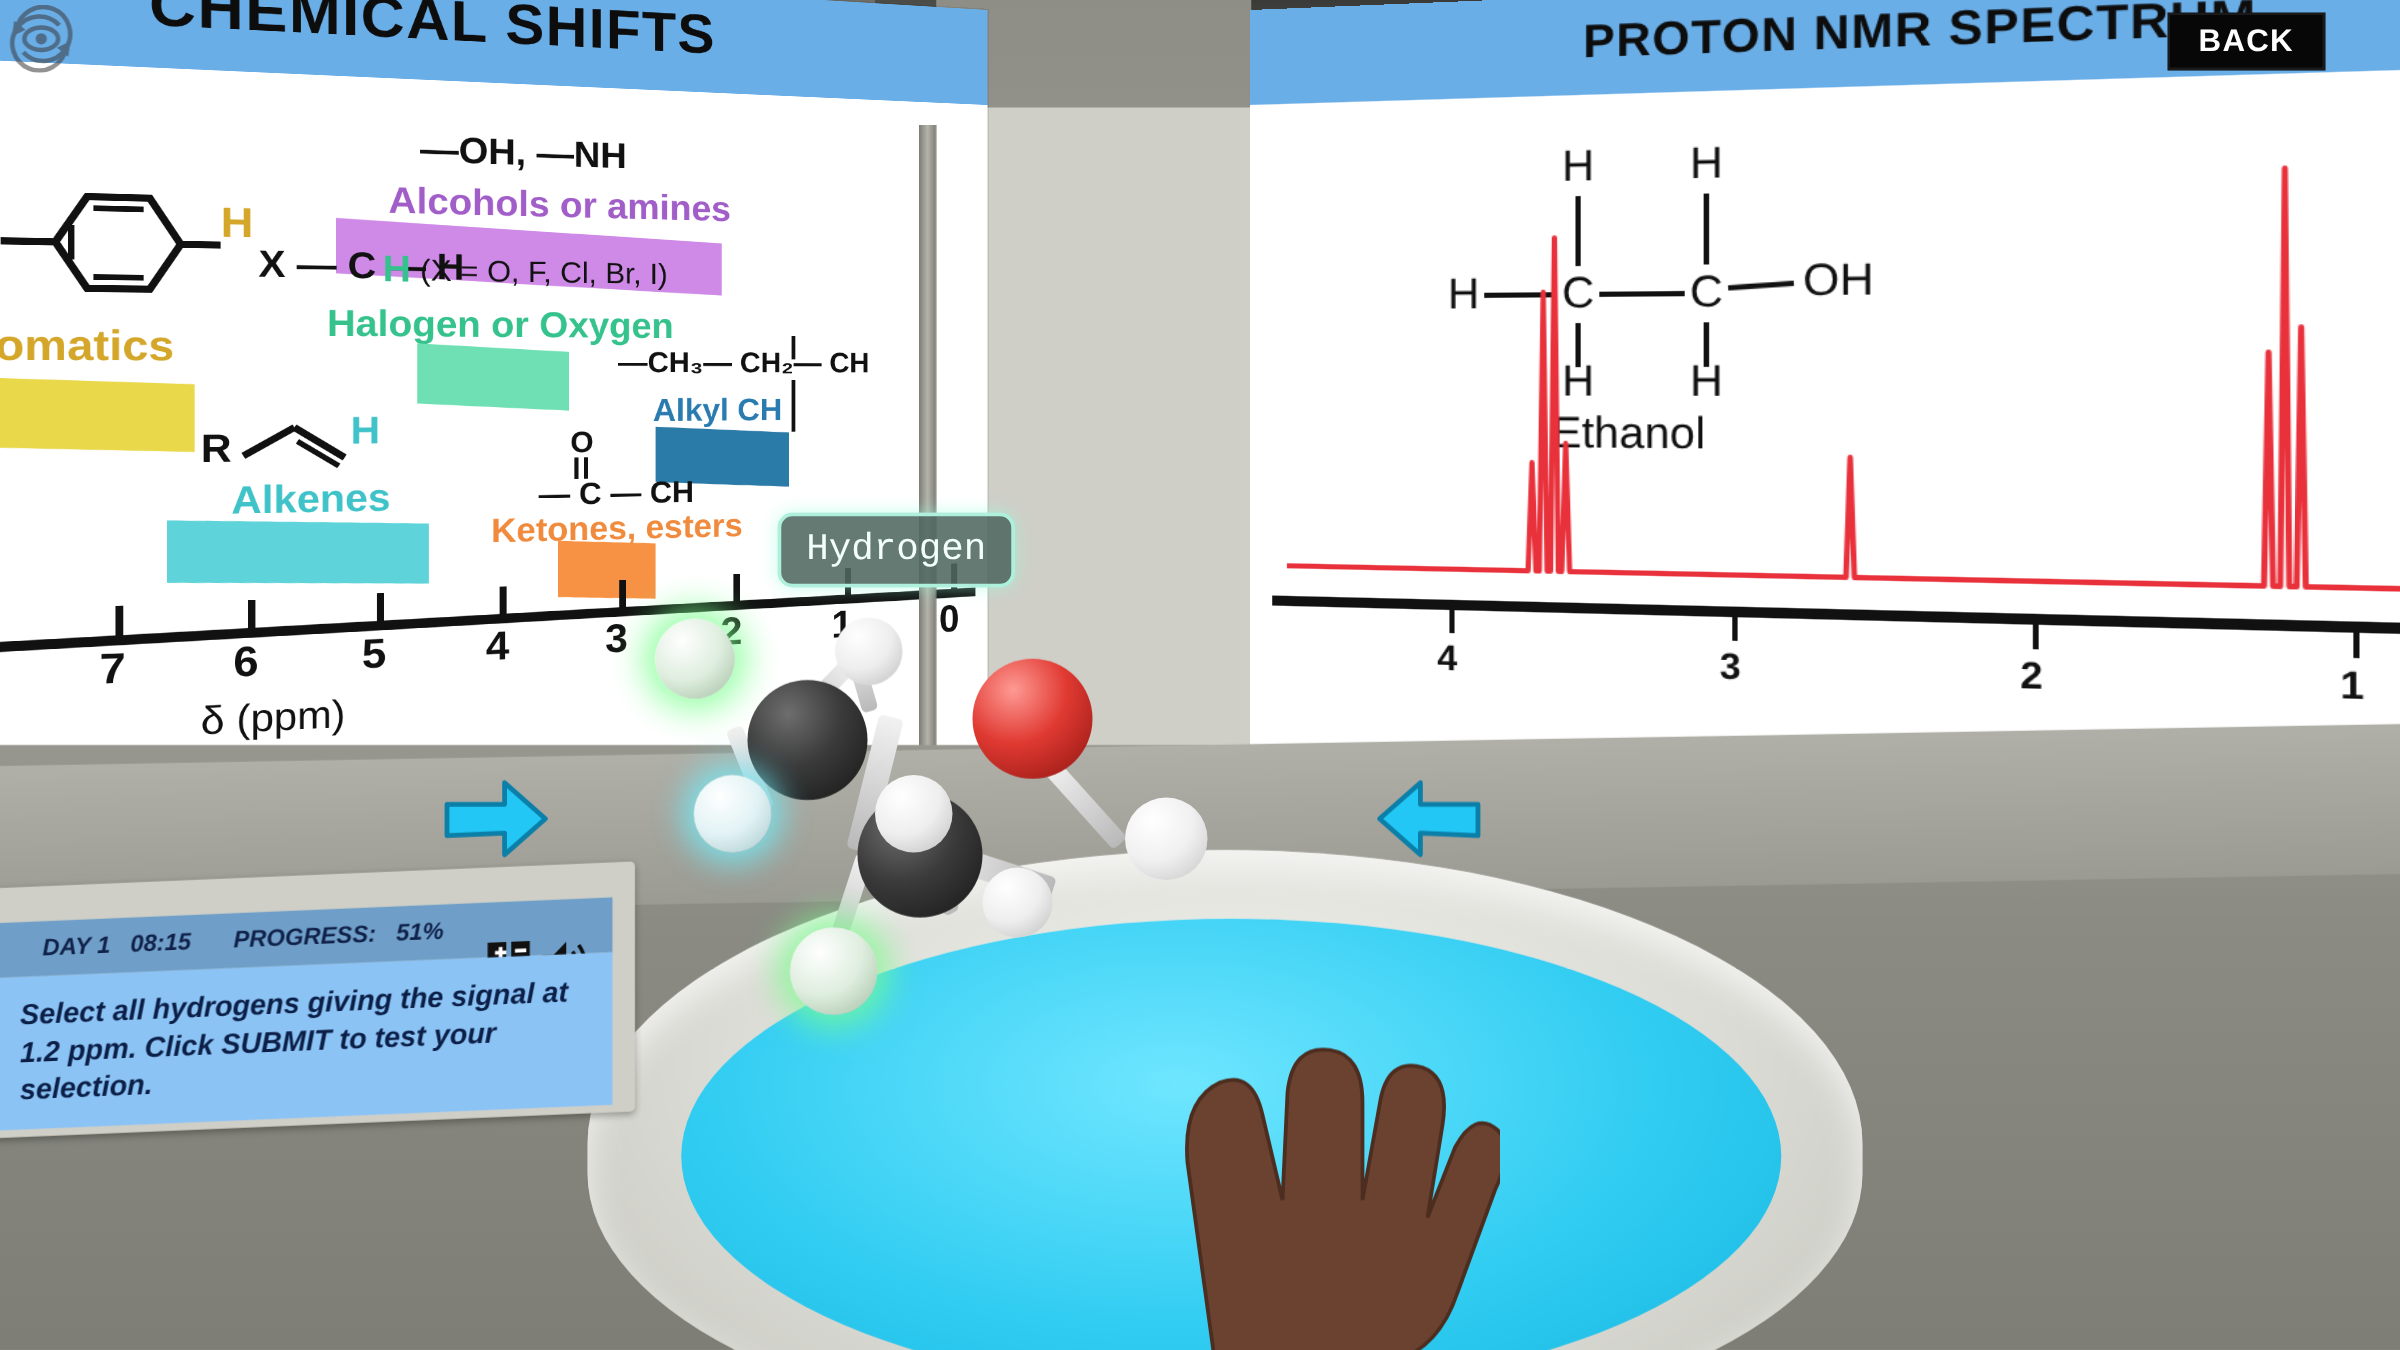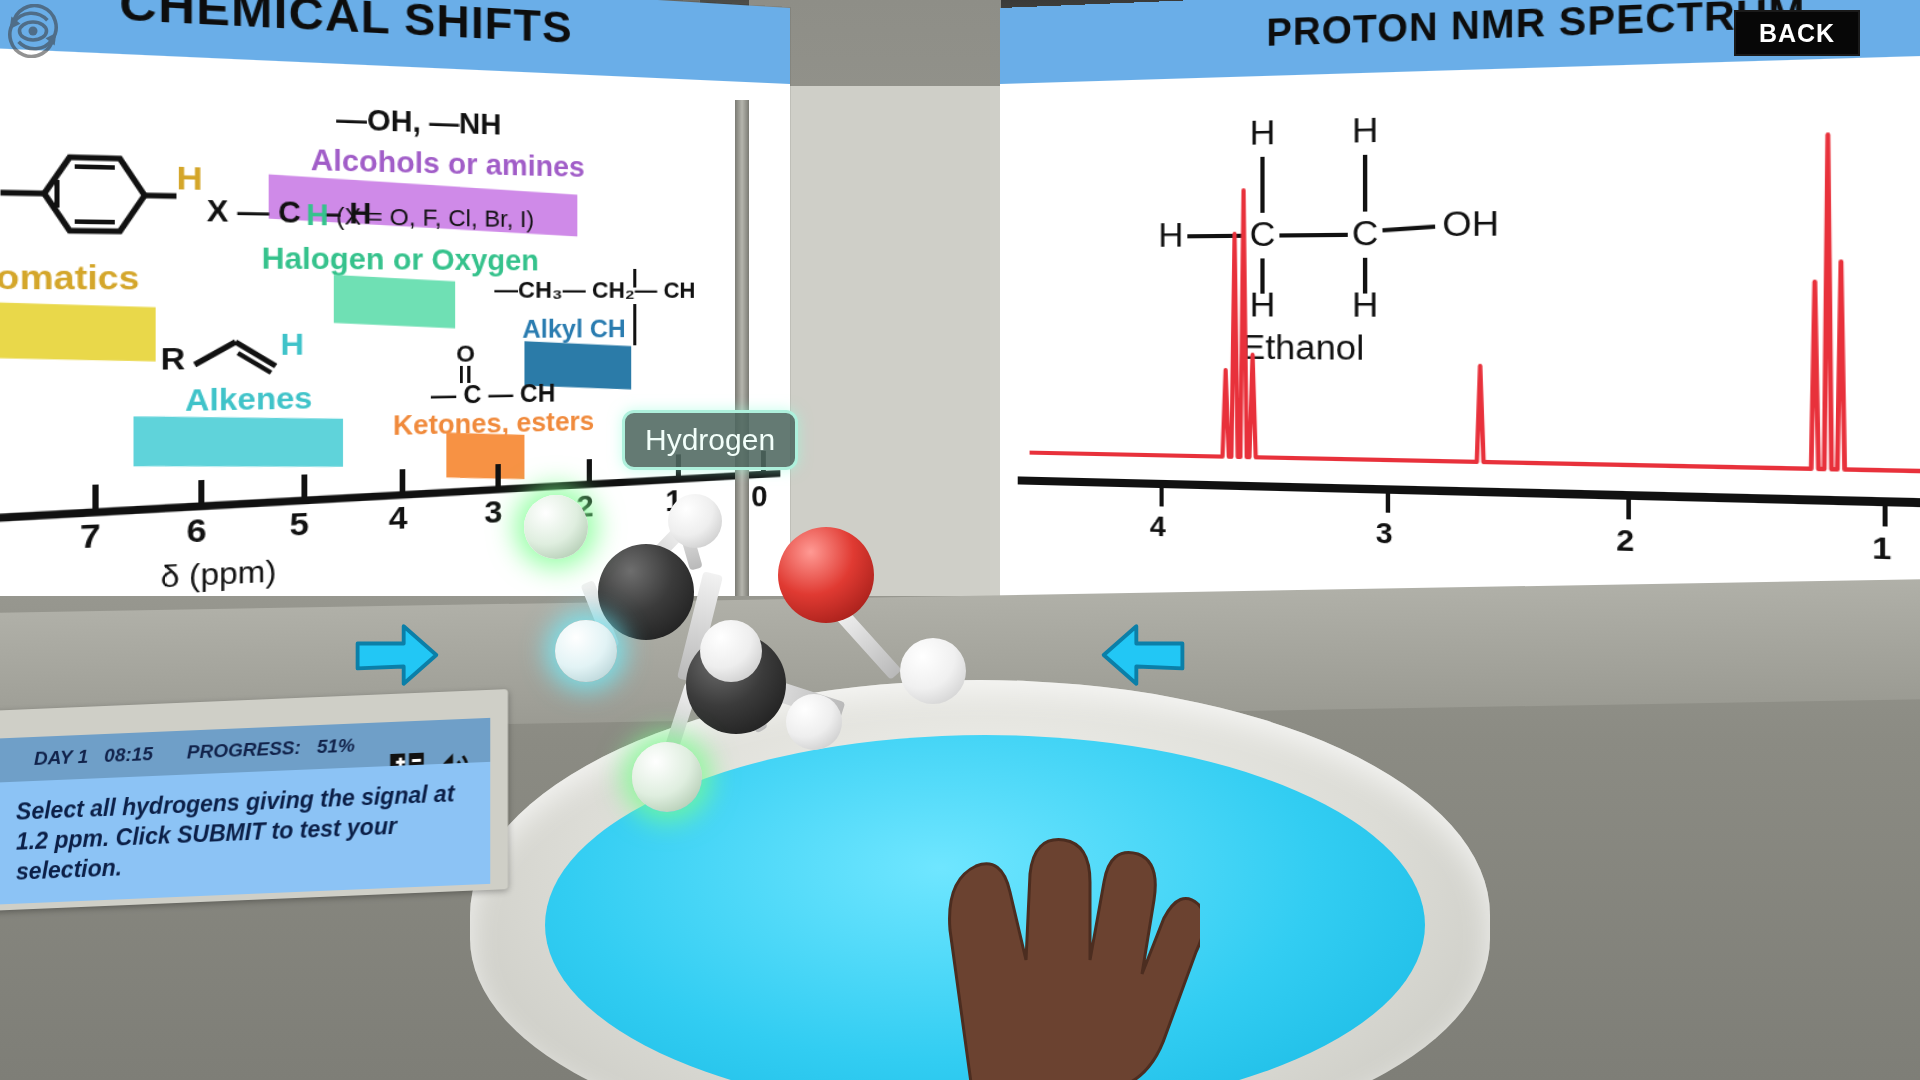--- a/index.html
+++ b/index.html
@@ -347,21 +347,21 @@
              Q270,452 230,460 Z" fill="#6b4230" stroke="#4c2d20" stroke-width="3"></path>
   </svg>
 
   <svg class="nav-arrow" style="left:348px; top:618px;" viewBox="0 0 100 76">
     <path d="M10,52 L10,26 L58,26 L58,8 L92,38 L58,68 L58,50 Z" fill="#22c7f5" stroke="#0b7fa8" stroke-width="4" stroke-linejoin="round"></path>
   </svg>
   <svg class="nav-arrow" style="left:1096px; top:618px;" viewBox="0 0 100 76">
     <path d="M90,52 L90,26 L42,26 L42,8 L8,38 L42,68 L42,50 Z" fill="#22c7f5" stroke="#0b7fa8" stroke-width="4" stroke-linejoin="round"></path>
   </svg>
 
-  <div class="tooltip" style="left:622px; top:410px;">Hydrogen</div>
+  <div class="tooltip" style="left:622px; top:410px;font-family:Liberation Mono, monospace;">Hydrogen</div>
 
   <svg class="eye-icon" viewBox="0 0 60 60">
     <path d="M8,22 A24,24 0 1,1 14,42" fill="none" stroke="#3a3a3a" stroke-width="4"></path>
     <path d="M52,38 A24,24 0 1,1 46,18" fill="none" stroke="#3a3a3a" stroke-width="4"></path>
     <polygon points="6,14 16,22 4,28" fill="#3a3a3a"></polygon>
     <polygon points="54,46 44,38 56,32" fill="#3a3a3a"></polygon>
     <ellipse cx="30" cy="30" rx="15" ry="10" fill="none" stroke="#3a3a3a" stroke-width="4"></ellipse>
     <circle cx="30" cy="30" r="5" fill="#3a3a3a"></circle>
   </svg>
 

